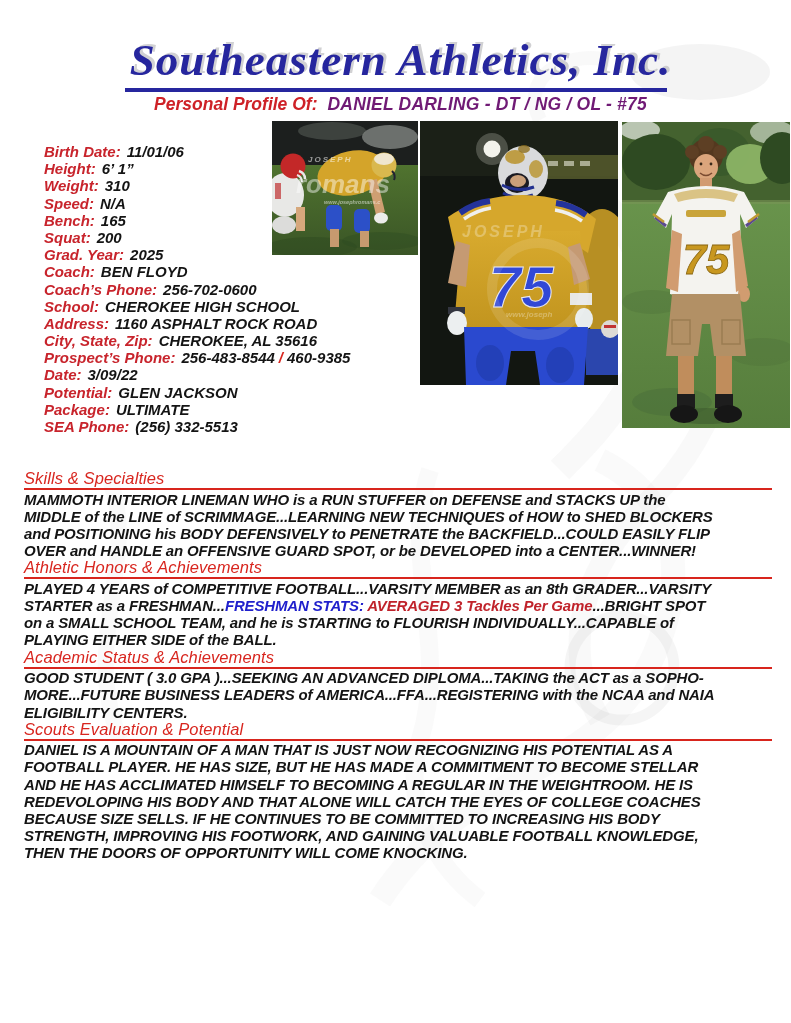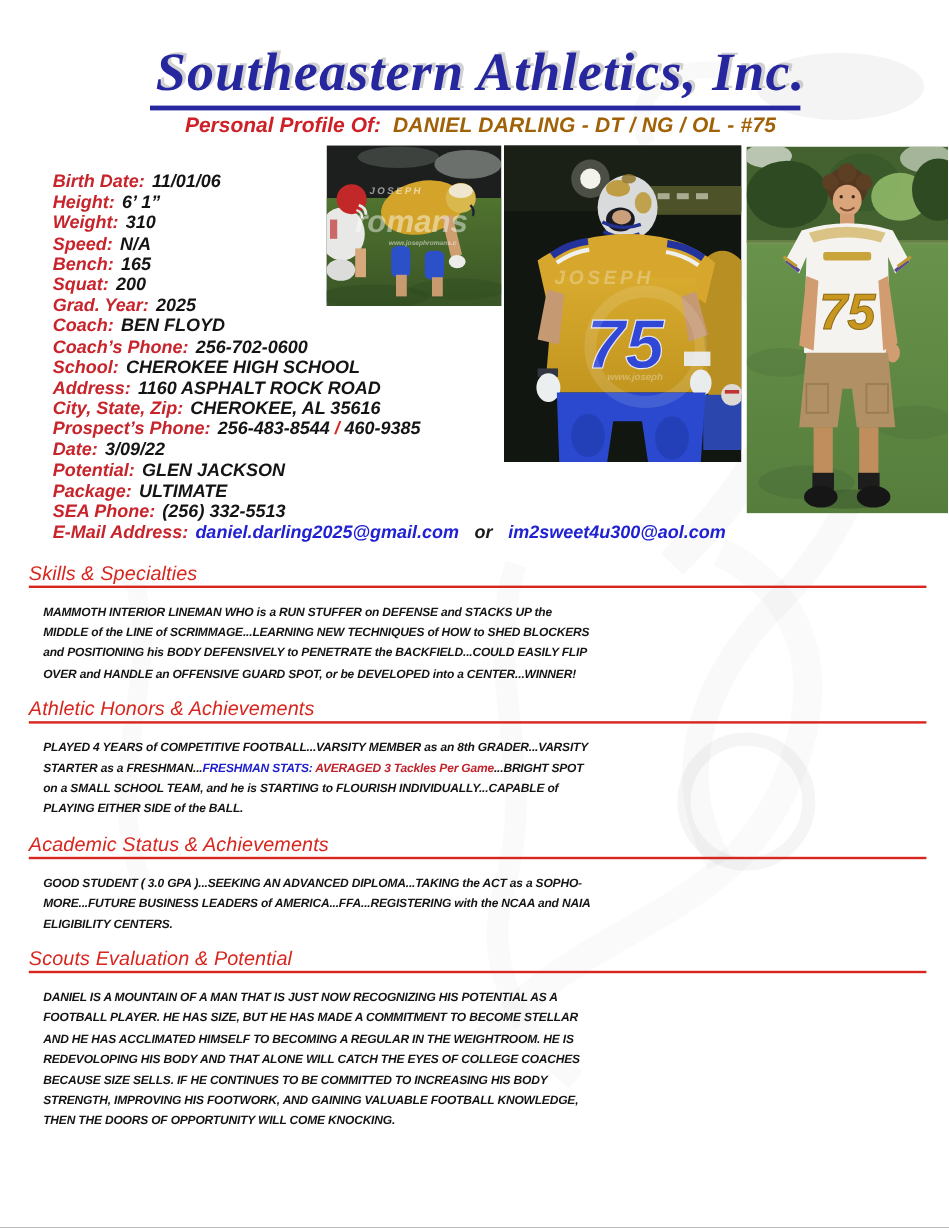--- a/index.html
+++ b/index.html
@@ -14,21 +14,21 @@
   .title{
     position:absolute;top:36px;left:0;right:0;text-align:center;
     font-family:"Liberation Serif","DejaVu Serif",serif;
     font-size:45px;line-height:48px;font-weight:bold;font-style:italic;
     color:#26269E;letter-spacing:1px;
     text-shadow:3px -2px 0 rgba(178,178,182,0.6);
   }
   .title-rule{position:absolute;top:88px;left:125px;width:542px;height:4px;background:#26269E;}
   .subtitle{position:absolute;top:94px;left:0;right:0;text-align:center;font-size:17.5px;line-height:20px;}
   .subtitle .lbl{color:#CE2127;margin-right:10px;}
-  .subtitle .val{color:#a16207;letter-spacing:0.2px;font-style:italic;}
+  .subtitle .val{color:#701a75;letter-spacing:0.2px;font-style:italic;}
   
   .info{position:absolute;left:44px;top:143px;font-size:15px;line-height:17.2px;white-space:nowrap;}
   .info .row{height:17.2px;}
   .info .lbl{color:#C8242C;margin-right:6px;}
   .info .val{color:#141414;}
   .info .lbl2{color:#C8242C;margin-left:30px;margin-right:6px;}
   .info .sep{color:#D8261F;margin:0 4px;}
   .info .email{color:#1F21D2;}
   .info .or{color:#1b1b1b;margin:0 13px;}
   
@@ -39,21 +39,21 @@
   .photo svg{display:block;width:100%;height:100%;}
   .wm{fill:#ffffff;font-family:"Liberation Sans",sans-serif;}
   
   .sections{position:absolute;left:24px;top:470px;width:748px;}
   .sec-head{
     color:#D8261F;font-size:16.5px;line-height:17px;
     border-bottom:2.5px solid #D8251D;padding-bottom:1px;margin:0 0 0.5px 0;
     font-weight:normal;font-style:italic;letter-spacing:0.1px;
   }
   .sec-body{
-    color:#141414;font-size:10px;line-height:17.2px;margin:12px;
+    color:#141414;font-size:15px;line-height:17.2px;margin:0;
     white-space:pre-line;letter-spacing:-0.15px;
   }
   .sec-body .blue{color:#2020CC;}
   .sec-body .redtxt{color:#C0232B;}
 </style>
 </head>
 <body>
 
 <div class="page">
 
@@ -87,21 +87,20 @@
     <div class="row"><span class="lbl">Coach:</span><span class="val">BEN FLOYD</span></div>
     <div class="row"><span class="lbl">Coach’s Phone:</span><span class="val">256-702-0600</span></div>
     <div class="row"><span class="lbl">School:</span><span class="val">CHEROKEE HIGH SCHOOL</span></div>
     <div class="row"><span class="lbl">Address:</span><span class="val">1160 ASPHALT ROCK ROAD</span></div>
     <div class="row"><span class="lbl">City, State, Zip:</span><span class="val">CHEROKEE, AL  35616</span></div>
     <div class="row"><span class="lbl">Prospect’s Phone:</span><span class="val">256-483-8544</span><span class="sep">/</span><span class="val">460-9385</span></div>
     <div class="row"><span class="lbl">Date:</span><span class="val">3/09/22</span></div>
     <div class="row"><span class="lbl">Potential:</span><span class="val">GLEN JACKSON</span></div>
     <div class="row"><span class="lbl">Package:</span><span class="val">ULTIMATE</span></div>
     <div class="row"><span class="lbl">SEA Phone:</span><span class="val">(256) 332-5513</span></div>
-    <div class="row"><span class="lbl">E-Mail Address:</span><span class="email">daniel.darling2025@gmail.com</span><span class="or">or</span><span class="email">im2sweet4u300@aol.com</span></div>
   </div>
 
   <div class="photo" id="photo-action">
     <svg viewBox="0 0 146 134" preserveAspectRatio="none">
       <defs>
         <linearGradient id="p1field" x1="0" y1="0" x2="0" y2="1">
           <stop offset="0" stop-color="#50732f"></stop>
             <stop offset="1" stop-color="#3a5526"></stop>
         </linearGradient>
       </defs>

